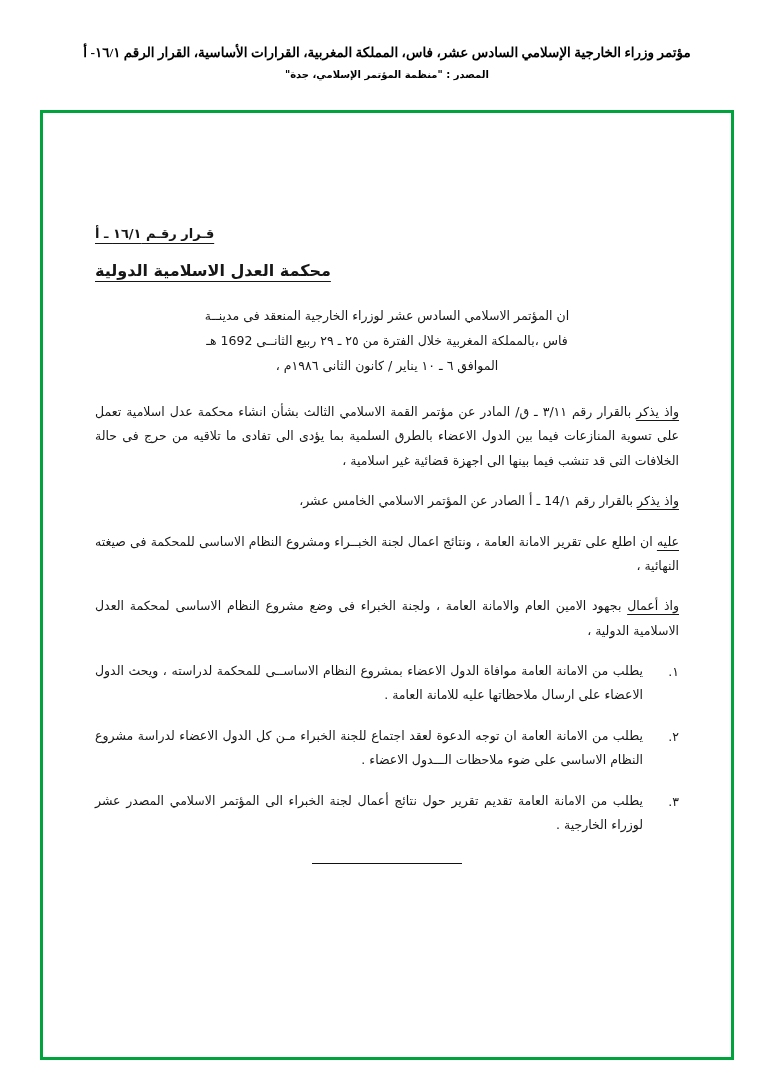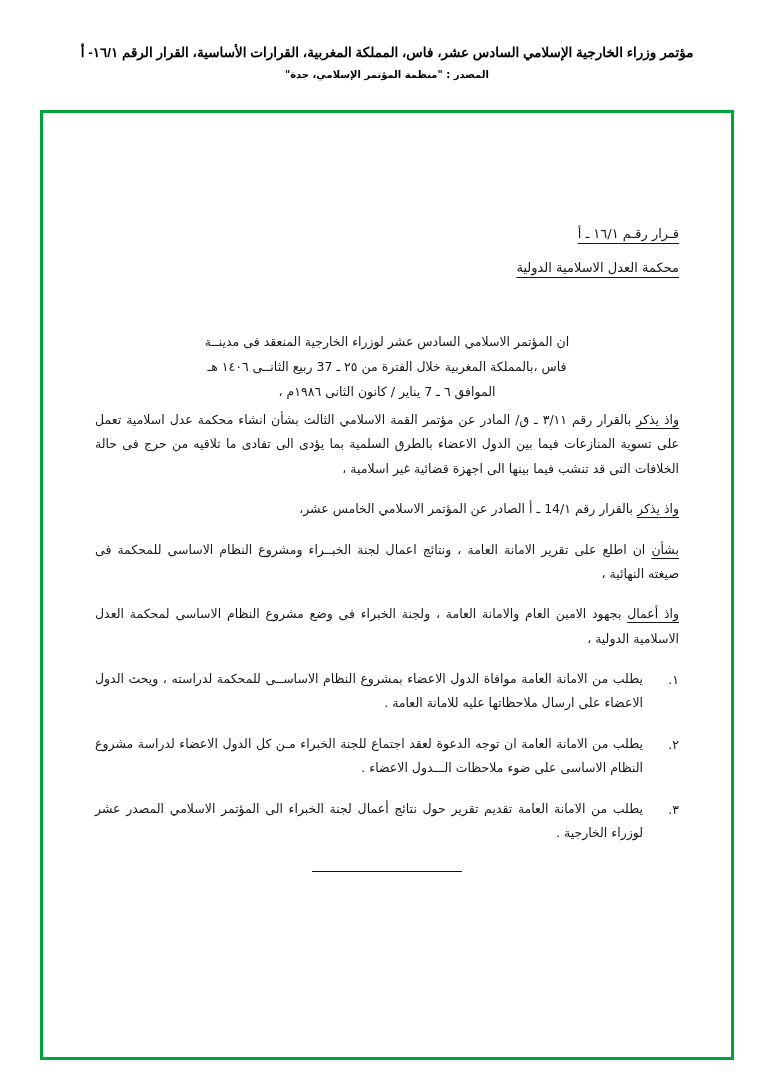--- a/index.html
+++ b/index.html
@@ -20,21 +20,21 @@
     height: 1090px;
     position: relative;
     box-sizing: border-box;
   }
   
   .doc-header {
     text-align: center;
     padding-top: 44px;
   }
   .doc-header-title {
-    font-family: Liberation Sans, sans-serif;
+    font-family: Liberation Serif, serif;
     font-size: 13.5px;
     font-weight: bold;
     letter-spacing: 0px;
     color: #000;
     line-height: 1.4;
   }
   .doc-header-source {
     font-family: "DejaVu Sans", "Liberation Sans", sans-serif;
     font-size: 10px;
     font-weight: bold;
@@ -67,52 +67,53 @@
     padding: 108px 52px 0 52px;
     box-sizing: border-box;
     font-family: "DejaVu Sans", "Liberation Sans", sans-serif;
     font-size: 12.5px;
     color: #171717;
     letter-spacing: 0.6px;
     line-height: 2.0;
     text-align: justify;
   }
   .title-block {
-    text-align: right;
-    margin-bottom: 48px;
+    text-align: left;
+    margin-bottom: 16px;
+    font-weight: bold;
   }
   .res-number {
     font-size: 13px;
     letter-spacing: 1.6px;
     text-decoration: underline;
     text-underline-offset: 5px;
     display: inline-block;
     margin-bottom: 8px;
   }
   .res-title {
-    font-size: 13px;
+    font-size: 16px;
     letter-spacing: 1.6px;
     text-decoration: underline;
     text-underline-offset: 5px;
     display: block;
   }
   .para {
     margin-bottom: 16px;
     letter-spacing: 0.9px;
     line-height: 1.95;
   }
   .lead {
     text-decoration: underline;
     text-underline-offset: 4px;
   }
   .preamble {
     text-align: center;
     letter-spacing: 1.1px;
     line-height: 2.0;
-    margin-bottom: 4px;
+    margin-bottom: 22px;
   }
   .numbered {
     display: flex;
     flex-direction: row;
     margin-bottom: 16px;
     gap: 10px;
   }
   .numbered .num {
     flex: 0 0 auto;
     width: 26px;
@@ -147,34 +148,34 @@
     <div class="frame-inner">
       <div class="scan">
 
         <div class="title-block">
           <div class="res-number">قـرار رقـم ١٦/١ ـ أ</div>
           <span class="res-title">محكمة العدل الاسلامية الدولية</span>
         </div>
 
         <div class="preamble">
           <div>ان المؤتمر الاسلامي السادس عشر لوزراء الخارجية المنعقد فى مدينــة</div>
-          <div>فاس ،بالمملكة المغربية خلال الفترة من ٢٥ ـ 37 ربيع الثانــى ١٤٠٦ هـ</div>
-          <div>الموافق ٦ ـ 7 يناير / كانون الثانى ١٩٨٦م ،</div>
+          <div>فاس ،بالمملكة المغربية خلال الفترة من ٢٥ ـ ٢٩ ربيع الثانــى 1692 هـ</div>
+          <div>الموافق ٦ ـ ١٠ يناير / كانون الثانى ١٩٨٦م ،</div>
         </div>
 
         <div class="para">
           <span class="lead">واذ يذكر</span><span> بالقرار رقم ٣/١١ ـ ق/ المادر عن مؤتمر القمة الاسلامي الثالث بشأن انشاء محكمة عدل اسلامية تعمل على تسوية المنازعات فيما بين الدول الاعضاء بالطرق السلمية بما يؤدى الى تفادى ما تلاقيه من حرج فى حالة الخلافات التى قد تنشب فيما بينها الى اجهزة قضائية غير اسلامية ،</span>
         </div>
 
         <div class="para">
           <span class="lead">واذ يذكر</span><span> بالقرار رقم 14/١ ـ أ الصادر عن المؤتمر الاسلامي الخامس عشر،</span>
         </div>
 
         <div class="para">
-          <span class="lead">بشأن</span><span> ان اطلع على تقرير الامانة العامة ، ونتائج اعمال لجنة الخبــراء ومشروع النظام الاساسى للمحكمة فى صيغته النهائية ،</span>
+          <span class="lead">عليه</span><span> ان اطلع على تقرير الامانة العامة ، ونتائج اعمال لجنة الخبــراء ومشروع النظام الاساسى للمحكمة فى صيغته النهائية ،</span>
         </div>
 
         <div class="para">
           <span class="lead">واذ أعمال</span><span> بجهود الامين العام والامانة العامة ، ولجنة الخبراء فى وضع مشروع النظام الاساسى لمحكمة العدل الاسلامية الدولية ،</span>
         </div>
 
         <div class="numbered">
           <div class="num">١.</div>
           <div class="txt">يطلب من الامانة العامة موافاة الدول الاعضاء بمشروع النظام الاساســى للمحكمة لدراسته ، ويحث الدول الاعضاء على ارسال ملاحظاتها عليه للامانة العامة .</div>
         </div>

